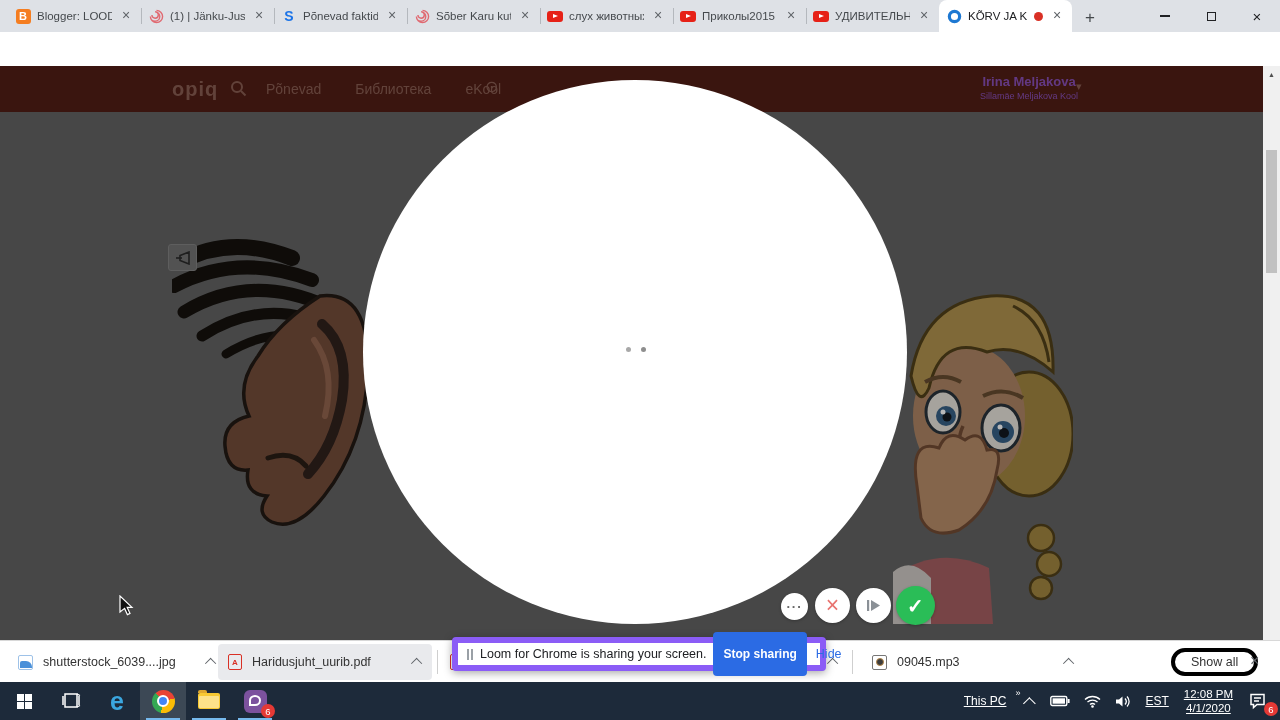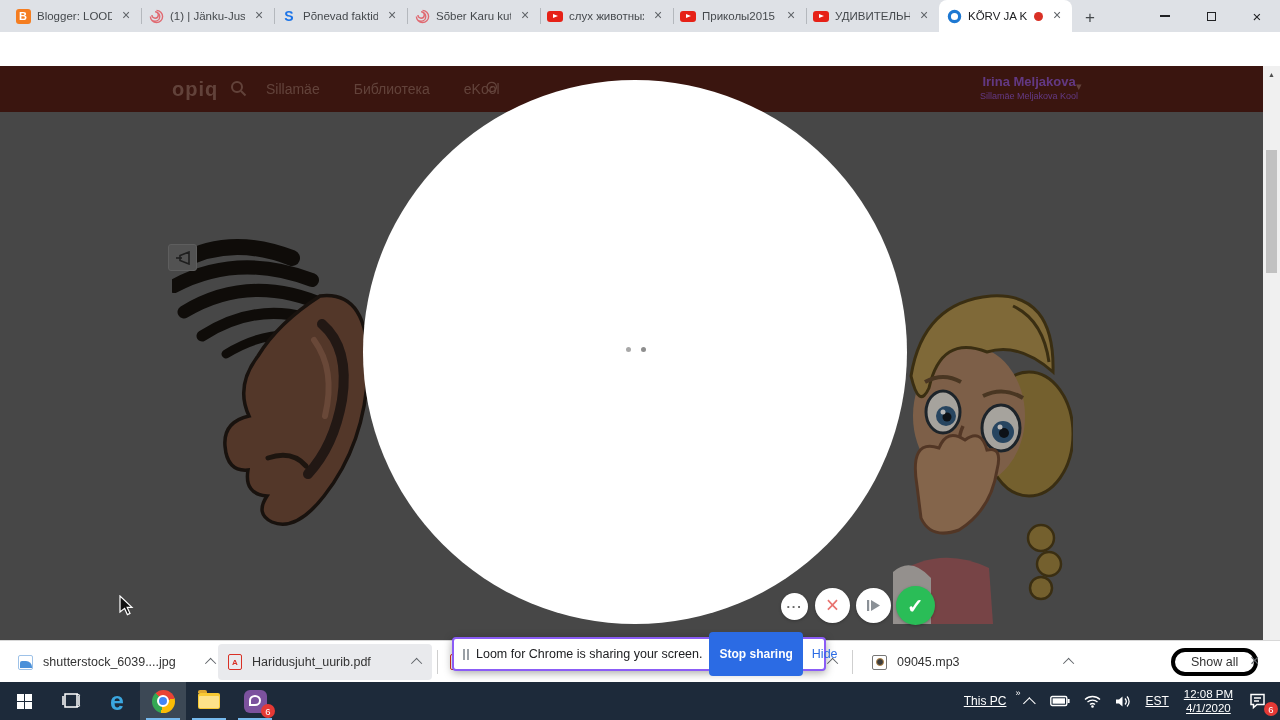--- a/index.html
+++ b/index.html
@@ -83,21 +83,21 @@
   .file-ico-img::after { content:""; position:absolute; left:1px; bottom:1px; width:12px; height:7px; background:#4a90d9; border-radius:2px 6px 0 0; }
   .file-ico-pdf { width:14px; height:16px; border:1.4px solid #d93025; border-radius:2px; color:#d93025; font-size:8px; font-weight:bold; display:flex; align-items:center; justify-content:center; }
   .file-ico-audio { width:15px; height:15px; background:#fff; border:1px solid #777; border-radius:2px; display:flex; align-items:center; justify-content:center; }
   .file-ico-audio i { width:8px; height:8px; border-radius:50%; background:#3c3c3c; border:1.5px solid #b5884a; }
   .chip2-bg { background:#e9eaed; border-radius:4px; margin-top:3px; height:36px; }
   .shelf-sep { position:absolute; top:9px; width:1px; height:24px; background:#cfcfcf; }
   .showall { position:absolute; left:1171px; top:7px; height:28px; padding:0 16px; display:flex; align-items:center; font-size:12.5px; color:#333; border:4px solid #000000; border-radius:15px; }
   .shelf-close { position:absolute; left:1250px; top:11px; font-size:16px; color:#5f6368; }
 
   
-  .loom-banner { left:452px; top:637px; width:374px; height:34px; background:#fff; border:2px solid #8b5cf6; border-radius:4px; box-shadow:0 2px 8px rgba(0,0,0,.35); display:flex; align-items:center; padding:0 9px; gap:7px; z-index:9; }
+  .loom-banner { left:452px; top:637px; width:374px; height:34px; background:#fff; border:6px solid #8b5cf6; border-radius:4px; box-shadow:0 2px 8px rgba(0,0,0,.35); display:flex; align-items:center; padding:0 9px; gap:7px; z-index:9; }
   .drag-handle { display:flex; gap:2px; }
   .drag-handle i { width:2px; height:11px; background:#9aa0a6; }
   .loom-msg { font-size:12.5px; color:#202124; white-space:nowrap; }
   .stop-btn { background:#2b6be4; color:#fff; font-size:12px; font-weight:bold; padding:15px 10px; border-radius:4px; white-space:nowrap; }
   .hide-btn { color:#2b6be4; font-size:12.5px; padding:0 2px; }
 
   
   .taskbar { left:0; top:682px; width:1280px; height:38px; background:#1d2a3a; z-index:10; display:flex; align-items:center; }
   .tb-start { width:48px; height:38px; display:flex; align-items:center; justify-content:center; }
   .winlogo { width:15px; height:15px; display:grid; grid-template-columns:7px 7px; grid-template-rows:7px 7px; gap:1px; }
@@ -259,21 +259,21 @@
   <div class="abs opiqbar">
     <div class="opiq-inner">
       <span class="opiq-logo">opiq</span>
       <span class="opiq-search">
         <svg width="17" height="17" viewBox="0 0 17 17">
             <circle cx="7" cy="7" r="5" fill="none" stroke="#8a7066" stroke-width="2"></circle>
             <path d="M11 11l4.5 4.5" stroke="#8a7066" stroke-width="2"></path>
           </svg>
       </span>
       <span class="opiq-menu">
-        <span>Sillamäe</span>
+        <span>Põnevad</span>
         <span>Библиотека</span>
         <span>eKool</span>
       </span>
       <span class="opiq-gear">⊙</span>
       <span class="opiq-user">
         <div class="opiq-user-name">Irina Meljakova</div>
         <div class="opiq-user-school">Sillamäe Meljakova Kool</div>
       </span>
       <span class="opiq-caret">▾</span>
     </div>

